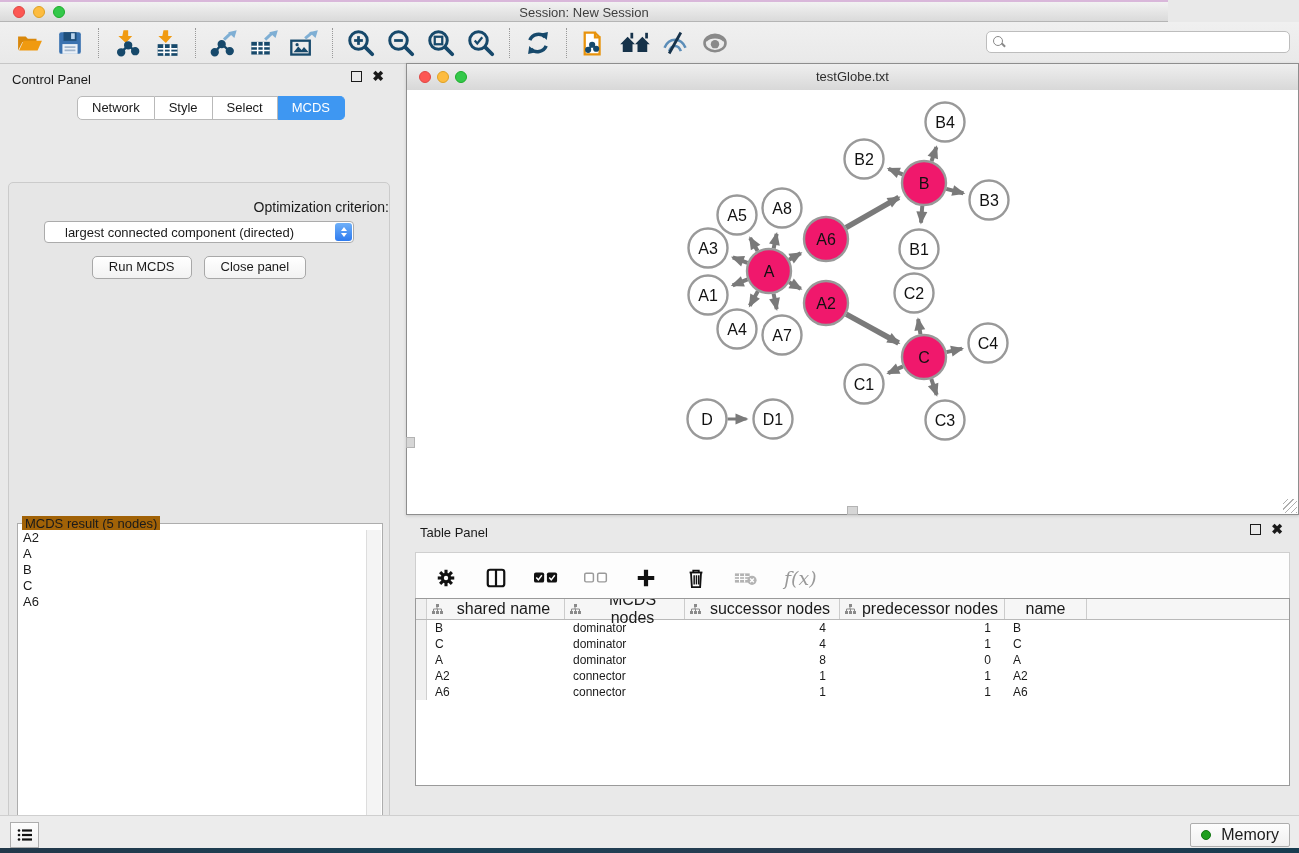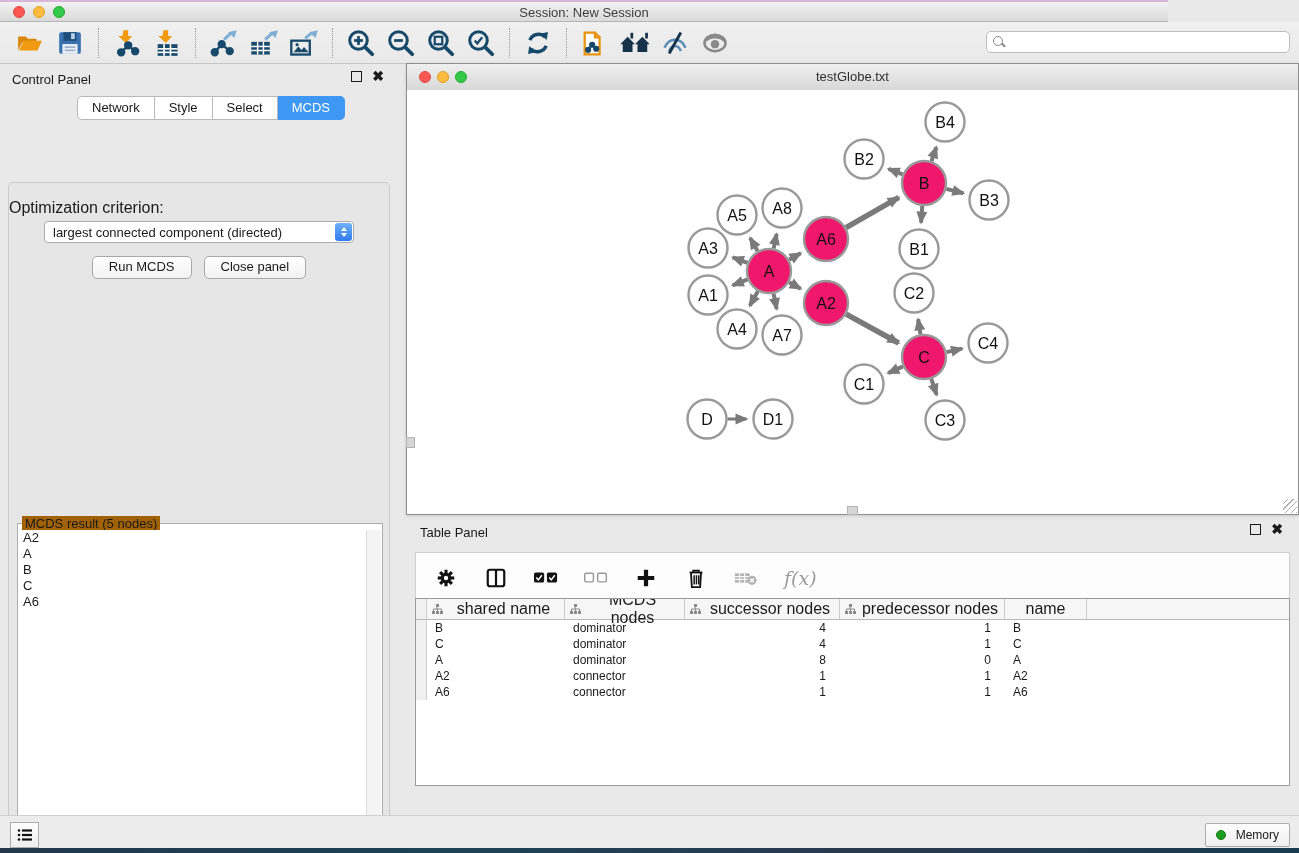--- a/index.html
+++ b/index.html
@@ -31,24 +31,24 @@
   .float-ico{width:11px;height:11px;border:1.6px solid #1a1a1a;box-sizing:border-box;display:inline-block}
   .close-ico{font-size:14px;font-weight:bold;color:#1a1a1a;line-height:11px}
   .seg-tabs{position:absolute;display:flex}
   .seg-tab{height:22px;line-height:22px;padding:0 14px;background:#fff;border:1px solid #B9B9B9;
     border-left:none;font-size:13px;color:#1a1a1a;cursor:default}
   .seg-tab:first-child{border-left:1px solid #B9B9B9;border-radius:5px 0 0 5px}
   .seg-tab:last-child{border-radius:0 5px 5px 0}
   .seg-tab.active{background:#3E97F2;border-color:#3E97F2;color:#fff}
   .cp-card{position:absolute;left:8px;top:118px;width:380px;height:687px;background:#E6E6E6;
     border:1px solid #CBCBCB;border-radius:5px}
-  .opt-label{position:absolute;left:0;right:0;top:16px;text-align:left;font-size:16px}
+  .opt-label{position:absolute;left:0;right:0;top:16px;text-align:right;font-size:14px}
   .dropdown{position:absolute;left:35px;top:38px;width:310px;height:22px;background:#fff;
     border:1px solid #ABABAB;border-radius:4px;display:flex;align-items:center;box-sizing:border-box}
-  .dropdown .val{flex:1;padding-left:8px;font-size:13px;white-space:nowrap;overflow:hidden}
+  .dropdown .val{flex:1;padding-left:20px;font-size:13px;white-space:nowrap;overflow:hidden}
   .dd-step{width:17px;height:18px;margin-right:1px;border-radius:3px;
     background:linear-gradient(#6FB0F8,#2E7BEF);display:flex;flex-direction:column;
     align-items:center;justify-content:center;gap:2px}
   .dd-step i{width:0;height:0;border-left:3.5px solid transparent;border-right:3.5px solid transparent}
   .dd-step i.up{border-bottom:4.5px solid #fff}
   .dd-step i.dn{border-top:4.5px solid #fff}
   .btnrow{position:absolute;left:0;right:0;top:73px;display:flex;justify-content:center;gap:12px}
   .mbtn{height:21px;line-height:19px;padding:0 16px;background:linear-gradient(#FFFFFF,#F2F2F2);
     border:1px solid #A8A8A8;border-radius:5px;font-size:13px}
   .fieldset{position:absolute;left:8px;top:340px;width:364px;height:340px;border:1px solid #ADADAD;background:#fff}
@@ -85,21 +85,21 @@
   .td.left{padding-left:8px;text-align:left}
   .td.right{padding-right:14px;text-align:right}
   
   .bottom-tabs{position:absolute;left:0;right:0;top:271px;display:flex;justify-content:center}
   
   .statusbar{position:absolute;left:0;top:815px;width:1299px;height:33px;background:#ECECEC;
     border-top:1px solid #CFCFCF;box-sizing:border-box}
   .sq-btn{position:absolute;left:10px;top:6px;width:27px;height:24px;background:linear-gradient(#FDFDFD,#EFEFEF);
     border:1px solid #ADADAD;display:flex;align-items:center;justify-content:center}
   .mem-btn{position:absolute;right:9px;top:7px;height:22px;padding:0 10px;background:linear-gradient(#FDFDFD,#F0F0F0);
-    border:1px solid #ADADAD;border-radius:2px;display:flex;align-items:center;gap:10px;font-size:12px}
+    border:1px solid #ADADAD;border-radius:2px;display:flex;align-items:center;gap:10px;font-size:16px}
   .mem-dot{width:10px;height:10px;border-radius:50%;background:#1E9E1E;border:1px solid #127612;box-sizing:border-box}
   .deskstrip{position:absolute;left:0;top:848px;width:1299px;height:5px;
     background:linear-gradient(90deg,#22384A,#1B4257,#2A3A4E,#173C50)}
   .mag{width:12px;height:12px;position:relative;display:inline-block}
   .mag::before{content:"";position:absolute;left:0;top:0;width:8px;height:8px;border:1.5px solid #8a8a8a;border-radius:50%}
   .mag::after{content:"";position:absolute;left:8px;top:8px;width:5px;height:1.6px;background:#8a8a8a;transform:rotate(45deg)}
 </style>
 </head>
 <body>
 

